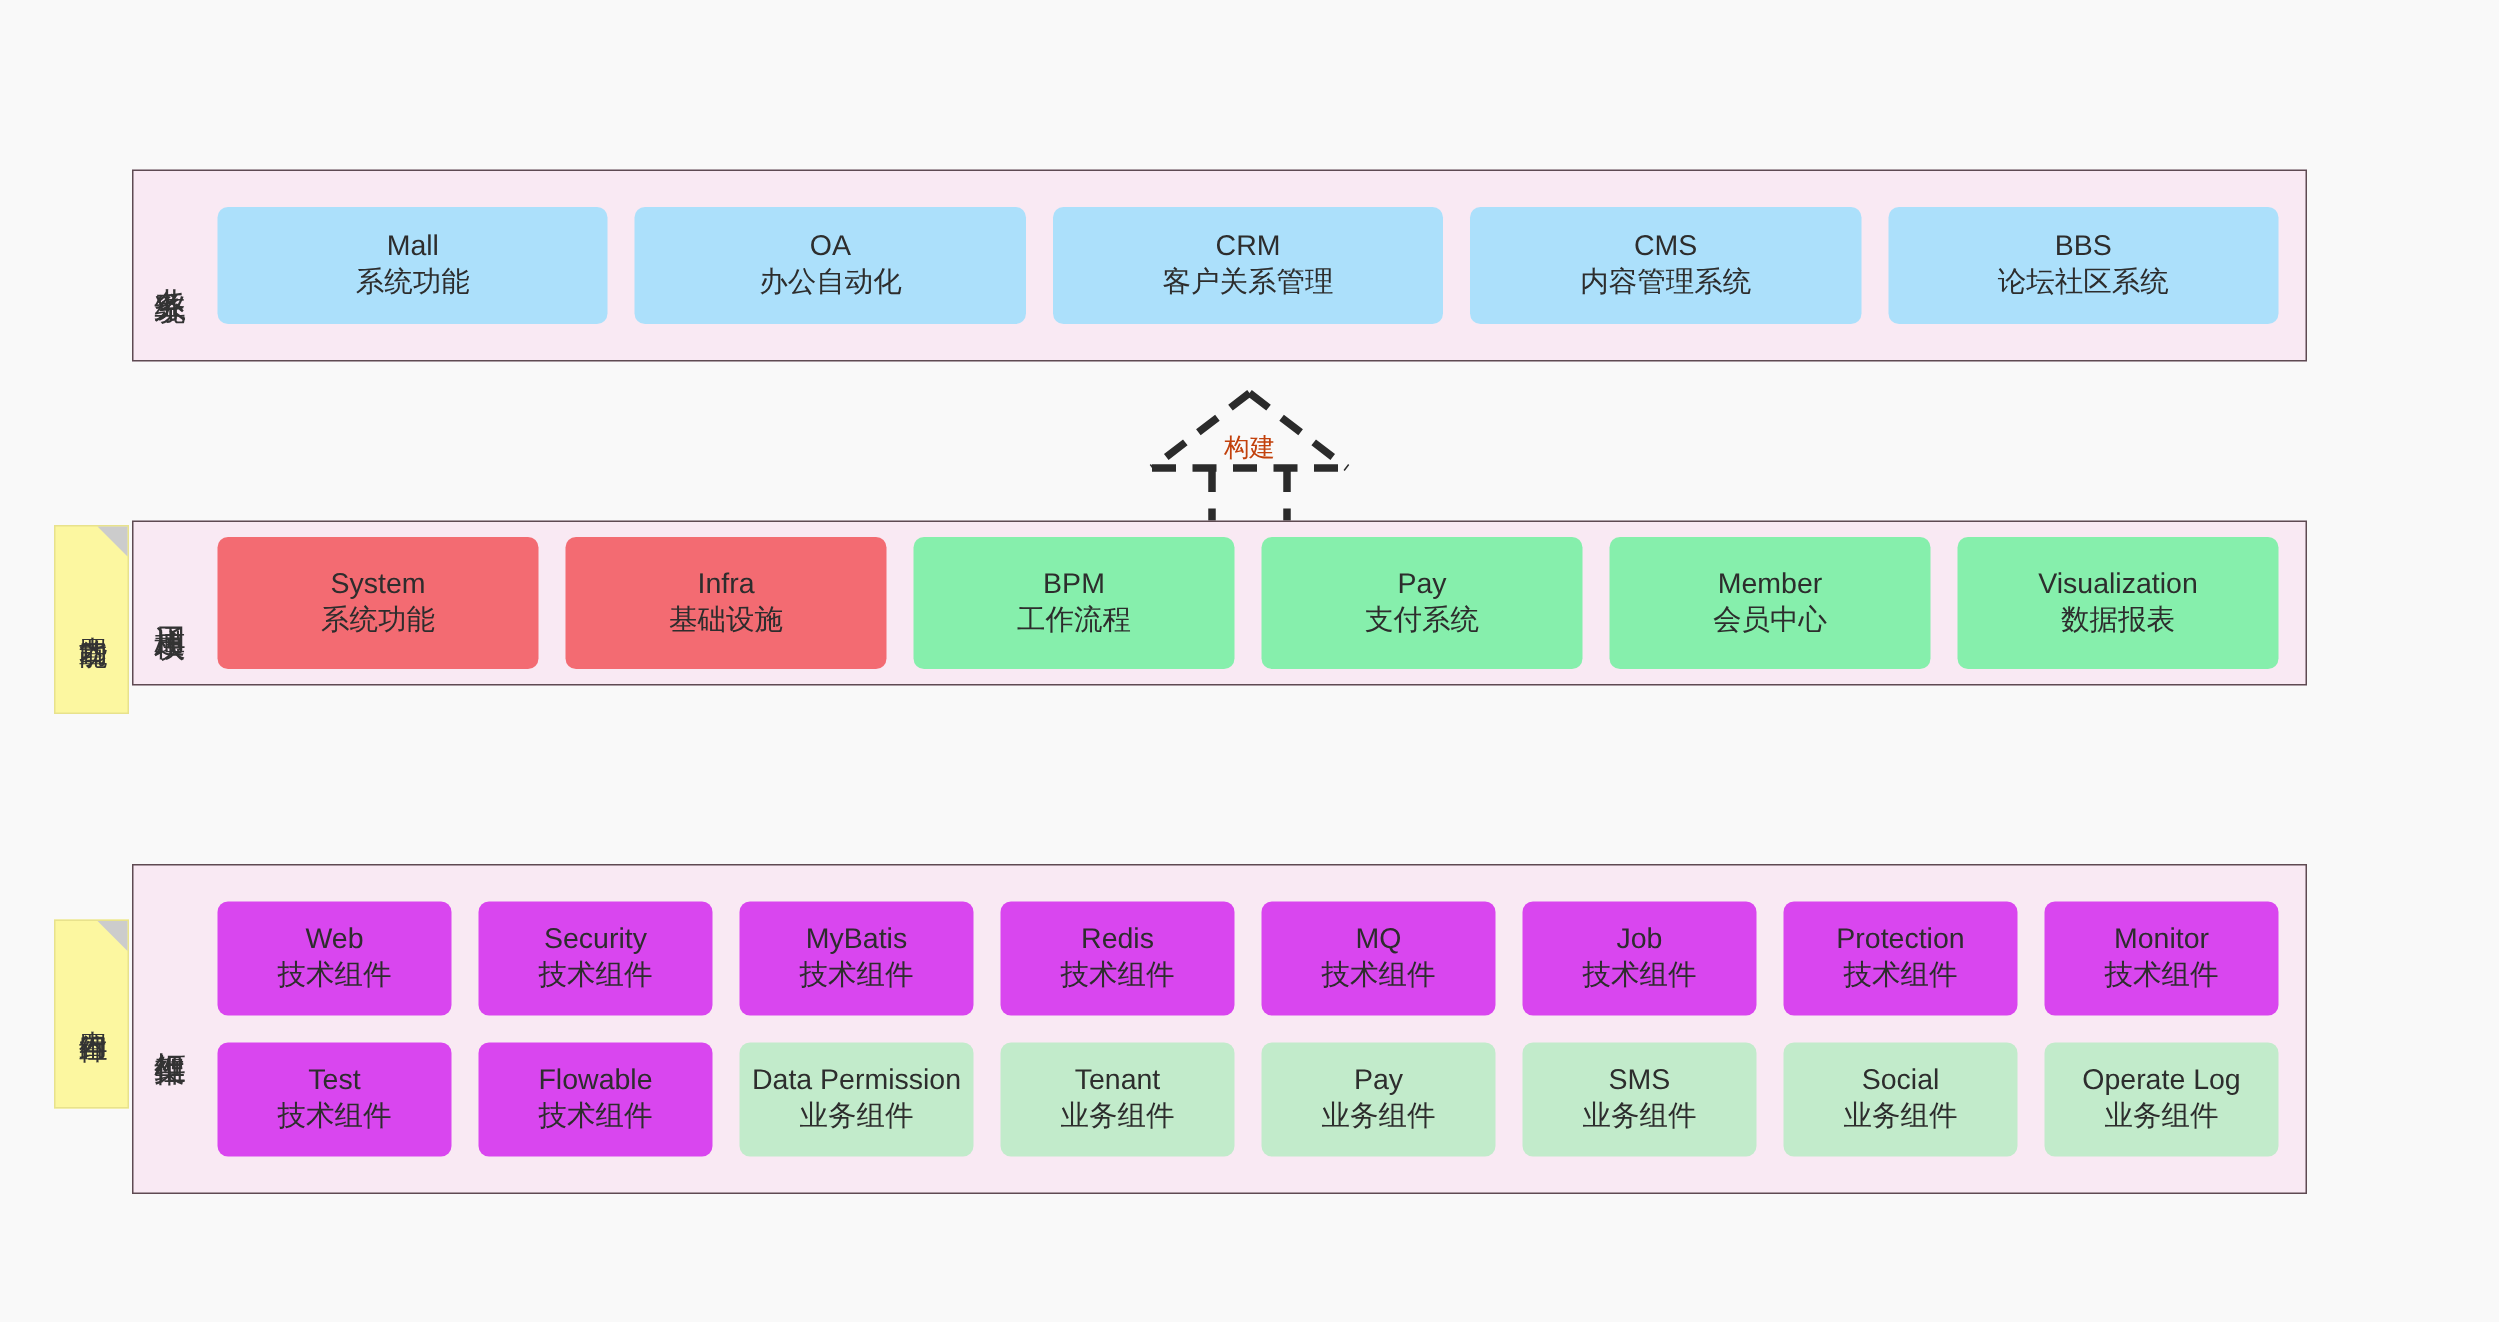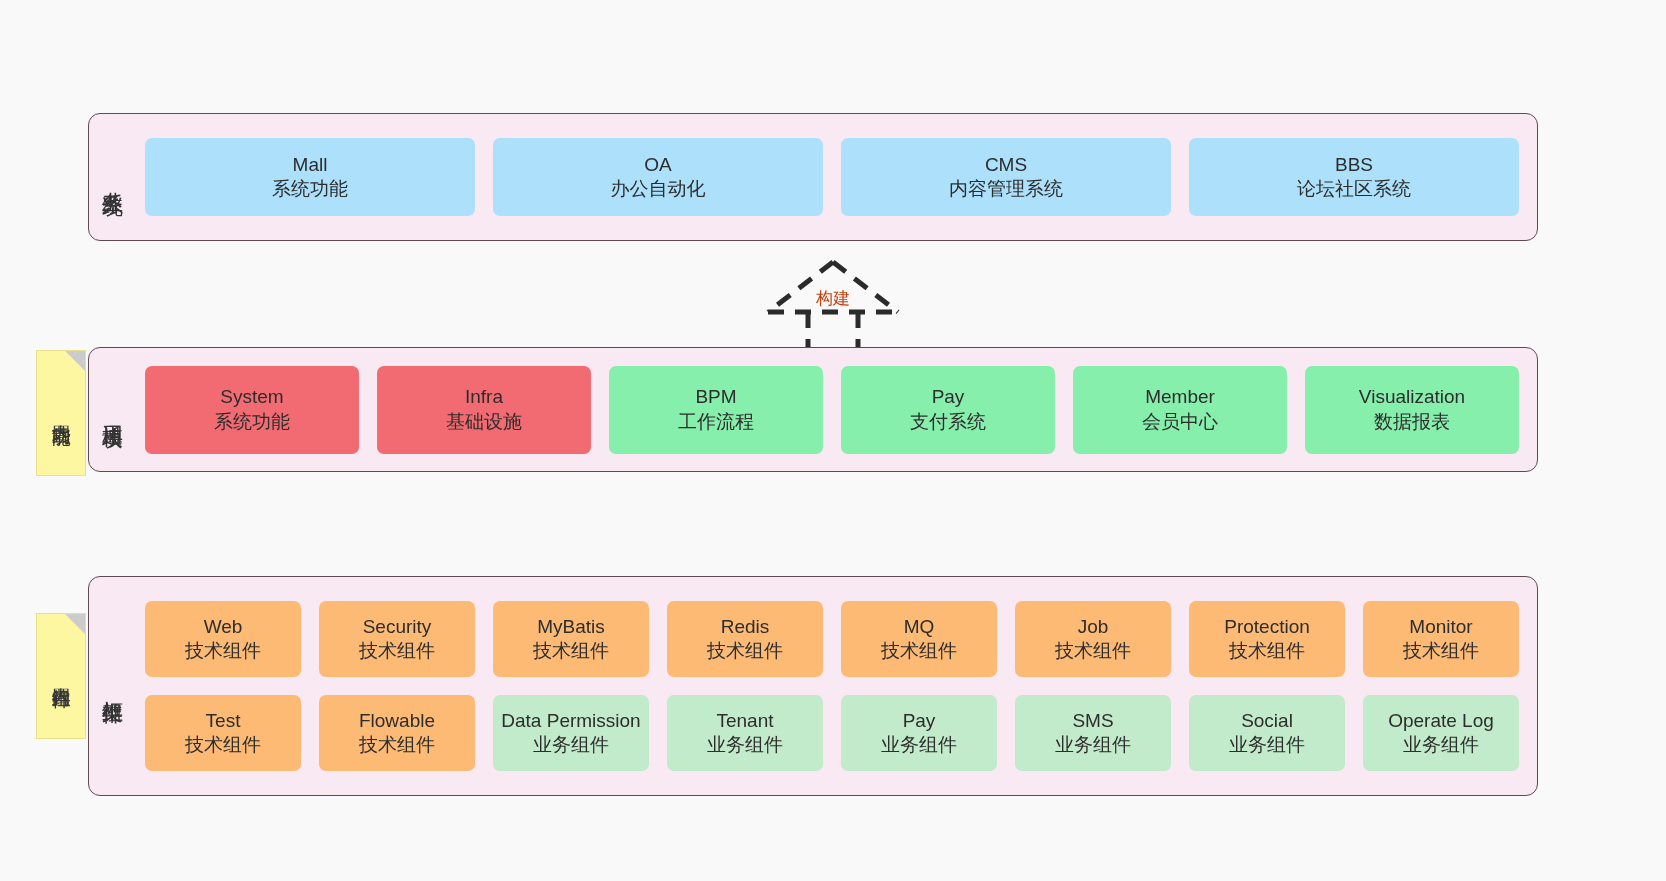--- a/index.html
+++ b/index.html
@@ -21,21 +21,21 @@
     left: 0; top: 0;
     width: 1666px;
     height: 881px;
   }
 
   
   .layer {
     position: absolute;
     background: #f9e9f3;
     border: 1.6px solid #5f4a52;
-    border-radius: 12px;
+    border-radius: 0;
     box-sizing: border-box;
     display: flex;
     align-items: stretch;
     justify-content: flex-end;
   }
 
   
   .layer-title {
     width: 46px;
     flex: 0 0 46px;
@@ -92,21 +92,21 @@
     box-sizing: border-box;
     padding: 6px 4px;
     user-select: none;
   }
   .card .c-en { display: block; }
   .card .c-cn { display: block; }
 
   .card.blue   { background: #ace0fb; height: 78px; }
   .card.red    { background: #f36b72; height: 88px; }
   .card.pink   { background: #86efac; height: 88px; }
-  .card.green  { background: #fdba74; height: 76px; }
+  .card.green  { background: #d946ef; height: 76px; }
   .card.lgreen { background: #c2ebcb; height: 76px; }
 
   
   .note {
     position: absolute;
     width: 50px;
     background: #fcf7a0;
     border: 1px solid #e8e28c;
     box-sizing: border-box;
     display: flex;
@@ -161,20 +161,24 @@
     <div class="layer-body" id="business-body">
         <div class="card blue">
           <span class="c-en">Mall</span>
           <span class="c-cn">系统功能</span>
         </div>
         <div class="card blue">
           <span class="c-en">OA</span>
           <span class="c-cn">办公自动化</span>
         </div>
         <div class="card blue">
+          <span class="c-en">CRM</span>
+          <span class="c-cn">客户关系管理</span>
+        </div>
+        <div class="card blue">
           <span class="c-en">CMS</span>
           <span class="c-cn">内容管理系统</span>
         </div>
         <div class="card blue">
           <span class="c-en">BBS</span>
           <span class="c-cn">论坛社区系统</span>
         </div>
       </div>
   </div>
 
@@ -188,21 +192,21 @@
       <path d="M70 98 L120 98" stroke="#2b2b2b" stroke-width="5" fill="none" stroke-dasharray="16,11" stroke-linecap="butt"></path>
     </svg>
     <div class="arrow-label" style="bottom:46px;">构建</div>
   </div>
 
   <div class="note" id="note-common" style="left:36px; top:350px; height:126px;">
     <span class="fold"></span>
     <span>内置功能</span>
   </div>
 
-  <div class="layer" id="layer-common" style="left:88px; top:347px; width:1450px; height:125px;">
+  <div class="layer" id="layer-common" style="left:88px; top:347px; width:1450px; height:110px;">
     <div class="layer-title">通用模块</div>
     <div class="layer-body" id="common-body">
         <div class="card red">
           <span class="c-en">System</span>
           <span class="c-cn">系统功能</span>
         </div>
         <div class="card red">
           <span class="c-en">Infra</span>
           <span class="c-cn">基础设施</span>
         </div>

